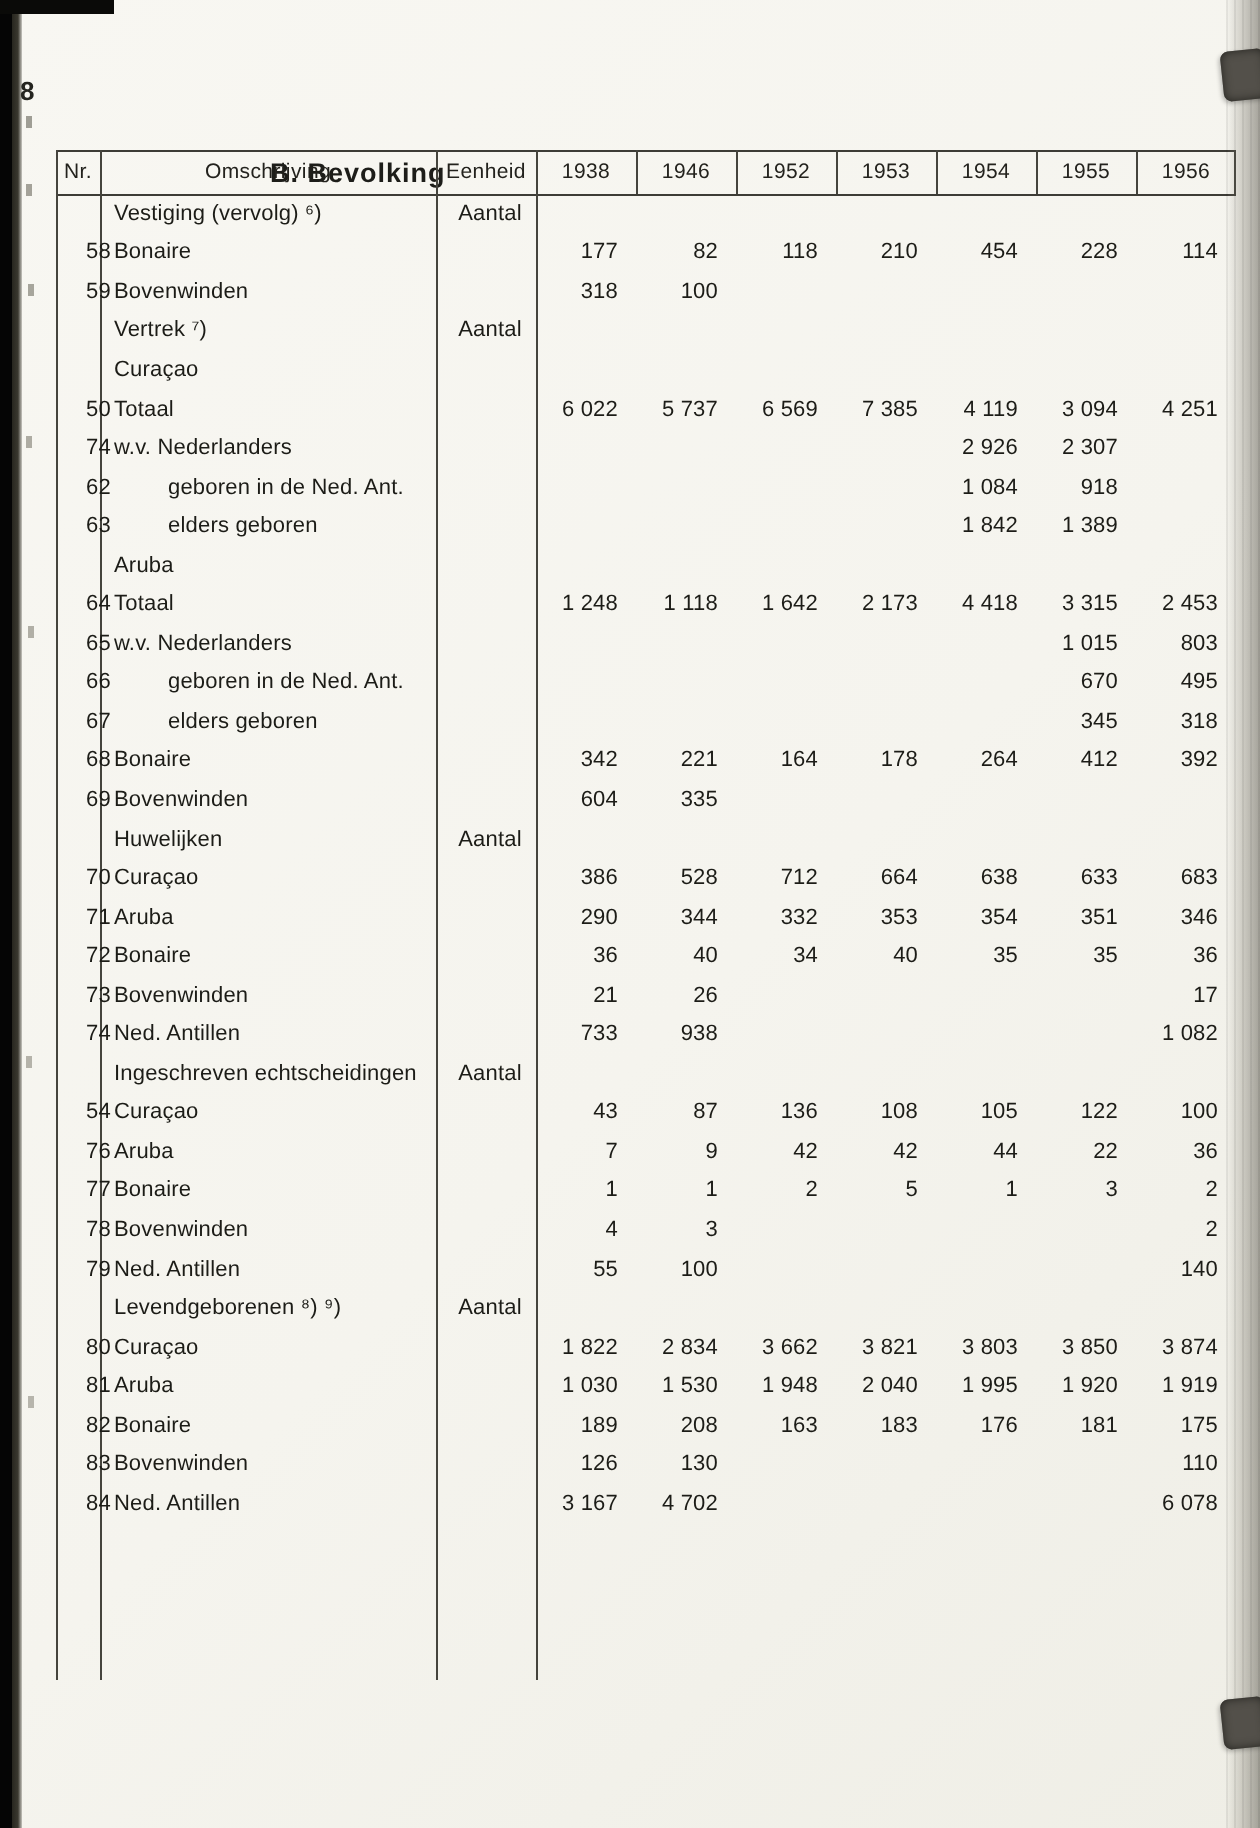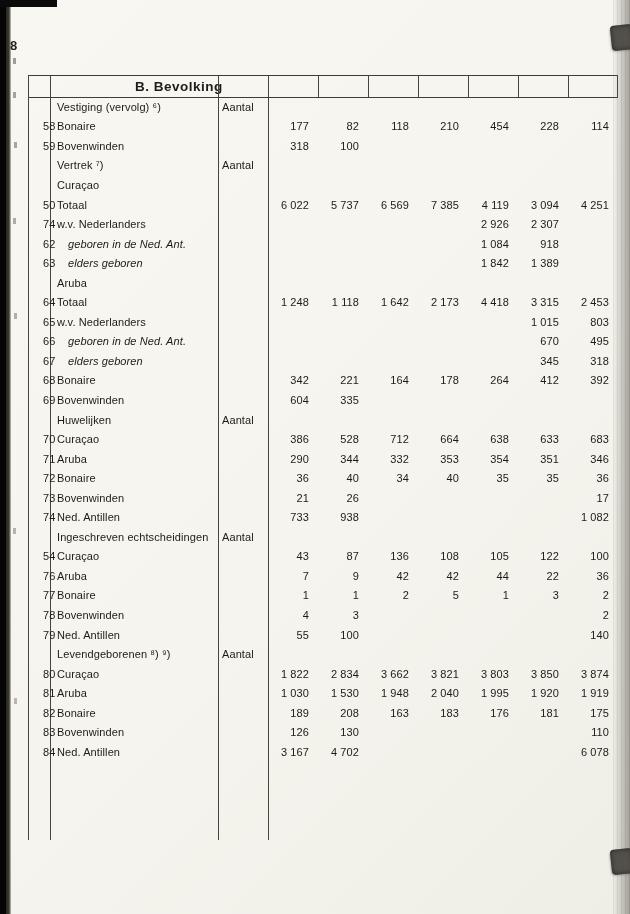--- a/index.html
+++ b/index.html
@@ -35,24 +35,24 @@
   .vline.head{height:22px;}
 
   .grid-cols{display:grid;grid-template-columns:22px 168px 50px 50px 50px 50px 50px 50px 50px 50px;}
   .thead{position:absolute;top:0;left:0;width:590px;height:22px;align-items:center;}
   .hcell{font-size:10.5px;text-align:center;color:#23221d;letter-spacing:.2px;}
   .tbody{position:absolute;top:22px;left:0;width:590px;}
   .trow{height:19.55px;align-items:center;}
   .cell{font-size:11px;color:#1c1c17;white-space:nowrap;letter-spacing:.1px;}
   .cell.nr{padding-left:15px;}
   .cell.label{padding-left:7px;}
-  .cell.eenheid{padding-left:4px;}
+  .cell.eenheid{padding-left:4px;text-align:center;}
   .cell.val{text-align:right;padding-right:9px;font-variant-numeric:tabular-nums;}
   .trow.section .cell.label{font-weight:normal;}
-  .trow.ind .cell.label{padding-left:18px;font-style:italic;}
+  .trow.ind .cell.label{padding-left:34px;}
 </style>
 </head>
 <body>
 
 <div class="scan">
 
   <span class="page-number">8</span>
   <h1 class="title">B. Bevolking</h1>
 
   <div class="table">
@@ -64,20 +64,32 @@
     <div class="vline full" style="left:190px"></div>
     <div class="vline full" style="left:240px"></div>
     <div class="vline head" style="left:290px"></div>
     <div class="vline head" style="left:340px"></div>
     <div class="vline head" style="left:390px"></div>
     <div class="vline head" style="left:440px"></div>
     <div class="vline head" style="left:490px"></div>
     <div class="vline head" style="left:540px"></div>
     <div class="vline head" style="left:589px"></div>
 
+    <div class="thead grid-cols">
+        <div class="hcell">Nr.</div>
+        <div class="hcell">Omschrijving</div>
+        <div class="hcell">Eenheid</div>
+        <div class="hcell">1938</div>
+        <div class="hcell">1946</div>
+        <div class="hcell">1952</div>
+        <div class="hcell">1953</div>
+        <div class="hcell">1954</div>
+        <div class="hcell">1955</div>
+        <div class="hcell">1956</div>
+      </div>
     <div class="tbody">
         <div class="trow grid-cols section">
           <div class="cell nr"></div>
           <div class="cell label">Vestiging (vervolg) ⁶)</div>
           <div class="cell eenheid">Aantal</div>
           <div class="cell val"></div>
           <div class="cell val"></div>
           <div class="cell val"></div>
           <div class="cell val"></div>
           <div class="cell val"></div>

